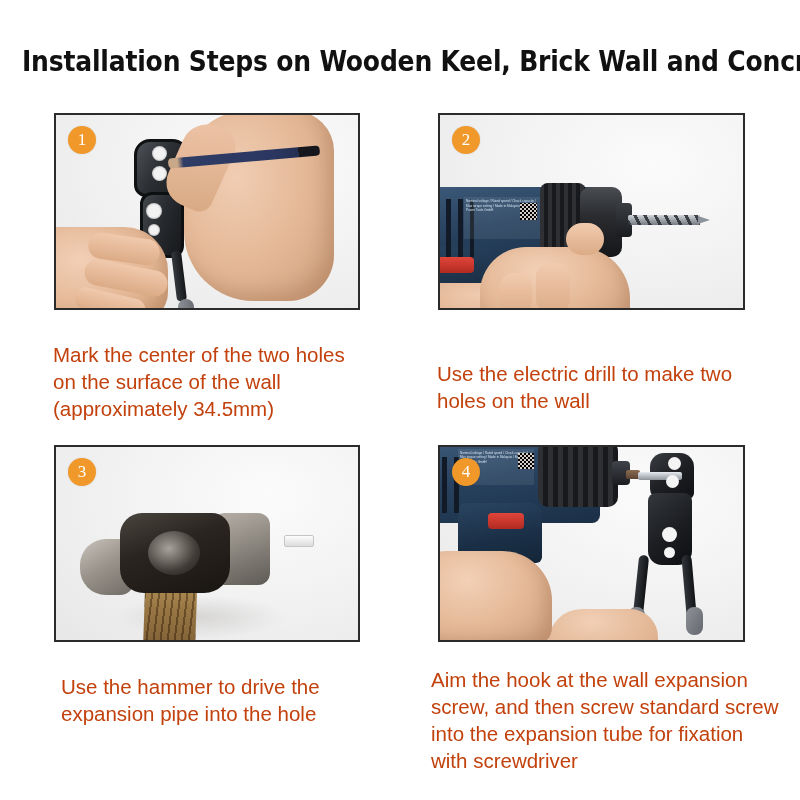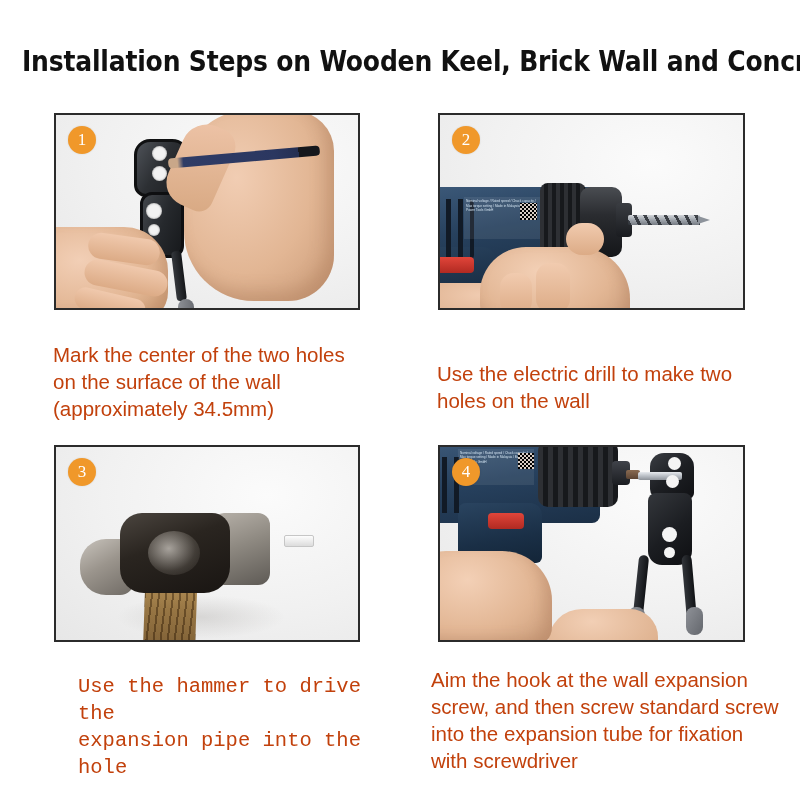--- a/index.html
+++ b/index.html
@@ -85,21 +85,21 @@
 
   .caption {
     position: absolute;
     font-size: 20.5px;
     line-height: 27px;
     color: #c2410c;
     white-space: pre-line;
   }
   .cap-1 { left: -1px; top: 228px; width: 340px; }
   .cap-2 { left: -1px; top: 234px; width: 345px; margin-top: 13px; }
-  .cap-3 { left: 24px;  top: 228px; width: 330px; font-family: Liberation Mono, monospace; }
+  .cap-3 { left: 7px;  top: 228px; width: 330px; }
   .cap-4 { left: -7px; top: 221px; width: 355px; }
 
   
   .p1-bracket {
     position: absolute;
     left: 78px; top: 24px;
     width: 56px; height: 150px;
     z-index: 3;
   }
   .p1-head {

